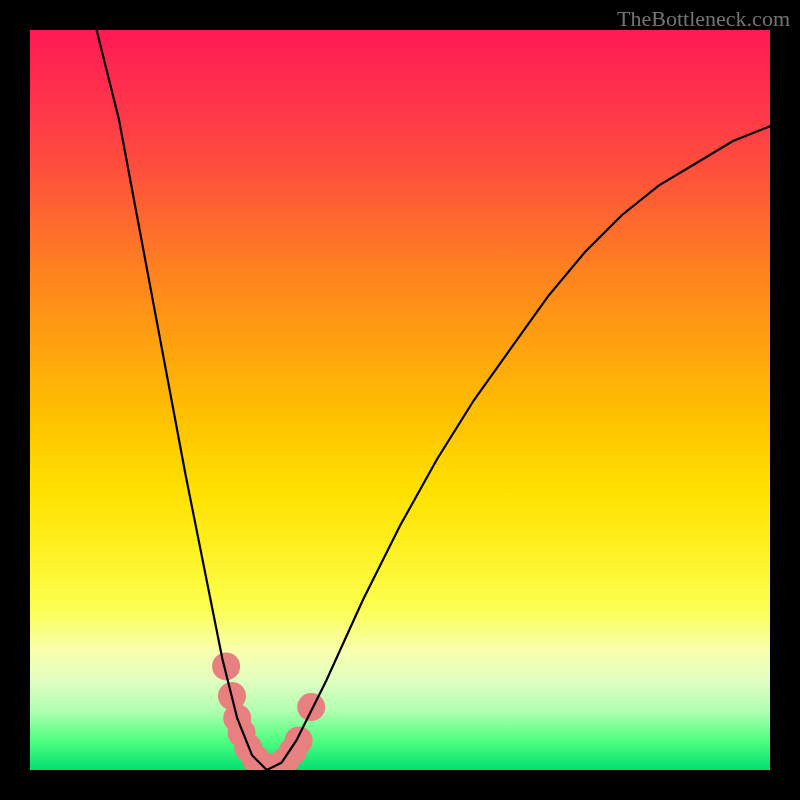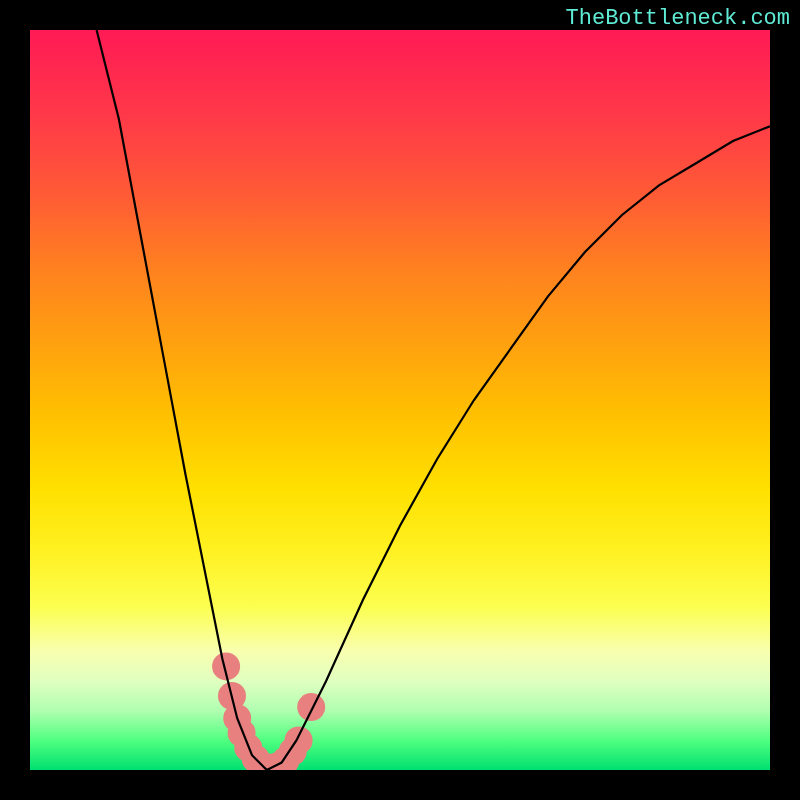--- a/index.html
+++ b/index.html
@@ -11,22 +11,22 @@
     width: 800px;
     height: 800px;
     background: #000;
     position: relative;
     overflow: hidden;
   }
   .watermark {
     position: absolute;
     top: 6px;
     right: 10px;
-    color: #5eead4;
-    font-family: Liberation Mono, monospace;
+    color: #737373;
+    font-family: Liberation Serif, serif;
     font-size: 22px;
     z-index: 10;
   }
   .chart-area {
     position: absolute;
     top: 30px;
     left: 30px;
     width: 740px;
     height: 740px;
   }

